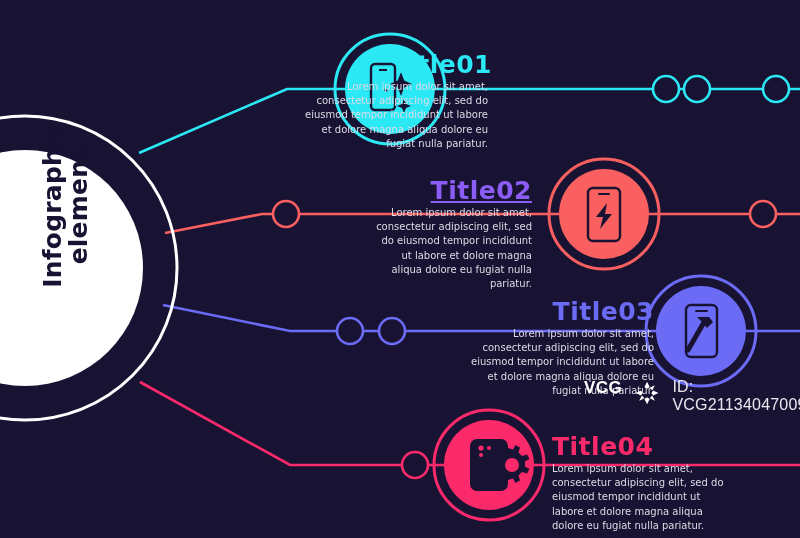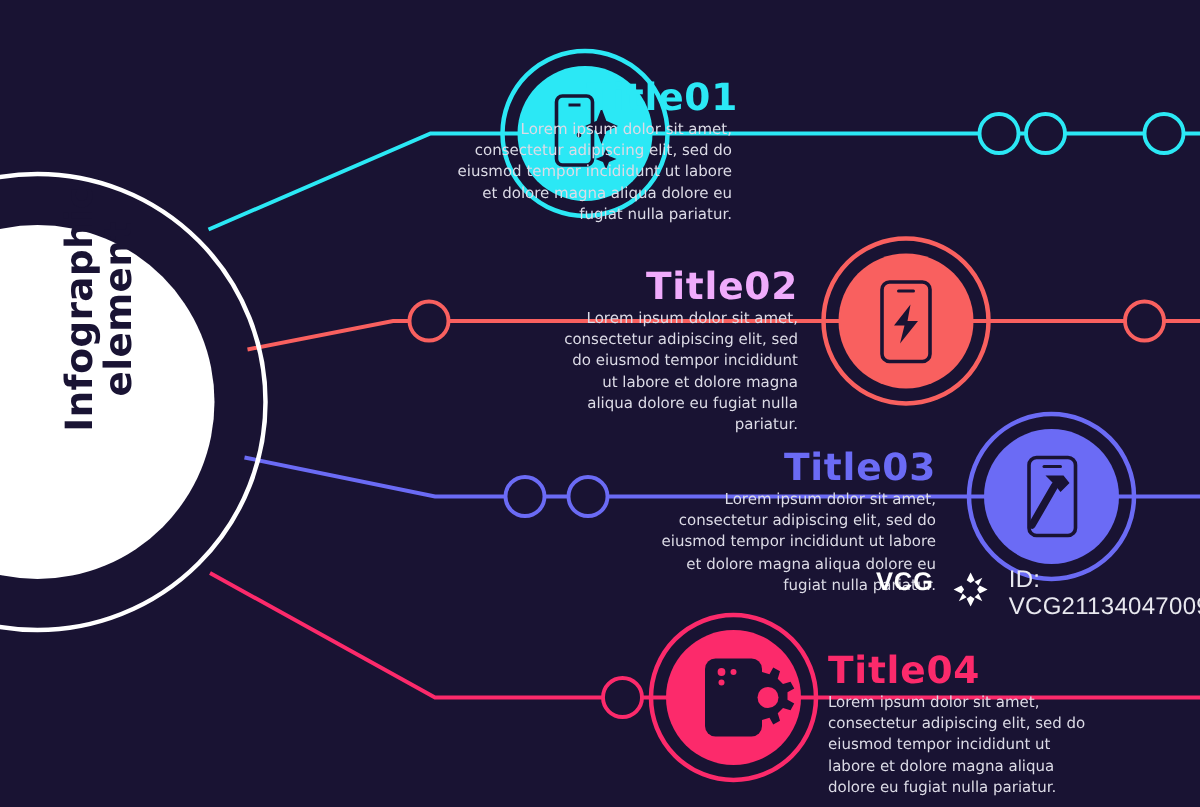--- a/index.html
+++ b/index.html
@@ -37,23 +37,23 @@
   }
   .ta-right{text-align:right;}
   .ta-left{text-align:left;}
 
   
   #block1{left:292px;top:52px;width:200px;}
   #block1 .title{color:#2be8f5;}
   #block1 .body{width:196px;}
   
   #block2{left:370px;top:178px;width:162px;}
-  #block2 .title{color:#f0abfc;}
+  #block2 .title{color:#8b5cf6;text-decoration:underline;}
   
-  #block3{left:440px;top:299px;width:184px;}
+  #block3{left:470px;top:299px;width:184px;}
   #block3 .title{color:#6b6bf5;}
   
   #block4{left:552px;top:434px;width:178px;}
   #block4 .title{color:#fc2a6b;}
 
   
   #wm{
     position:absolute;left:584px;top:378px;
     display:flex;align-items:flex-start;gap:12px;
     pointer-events:none;

